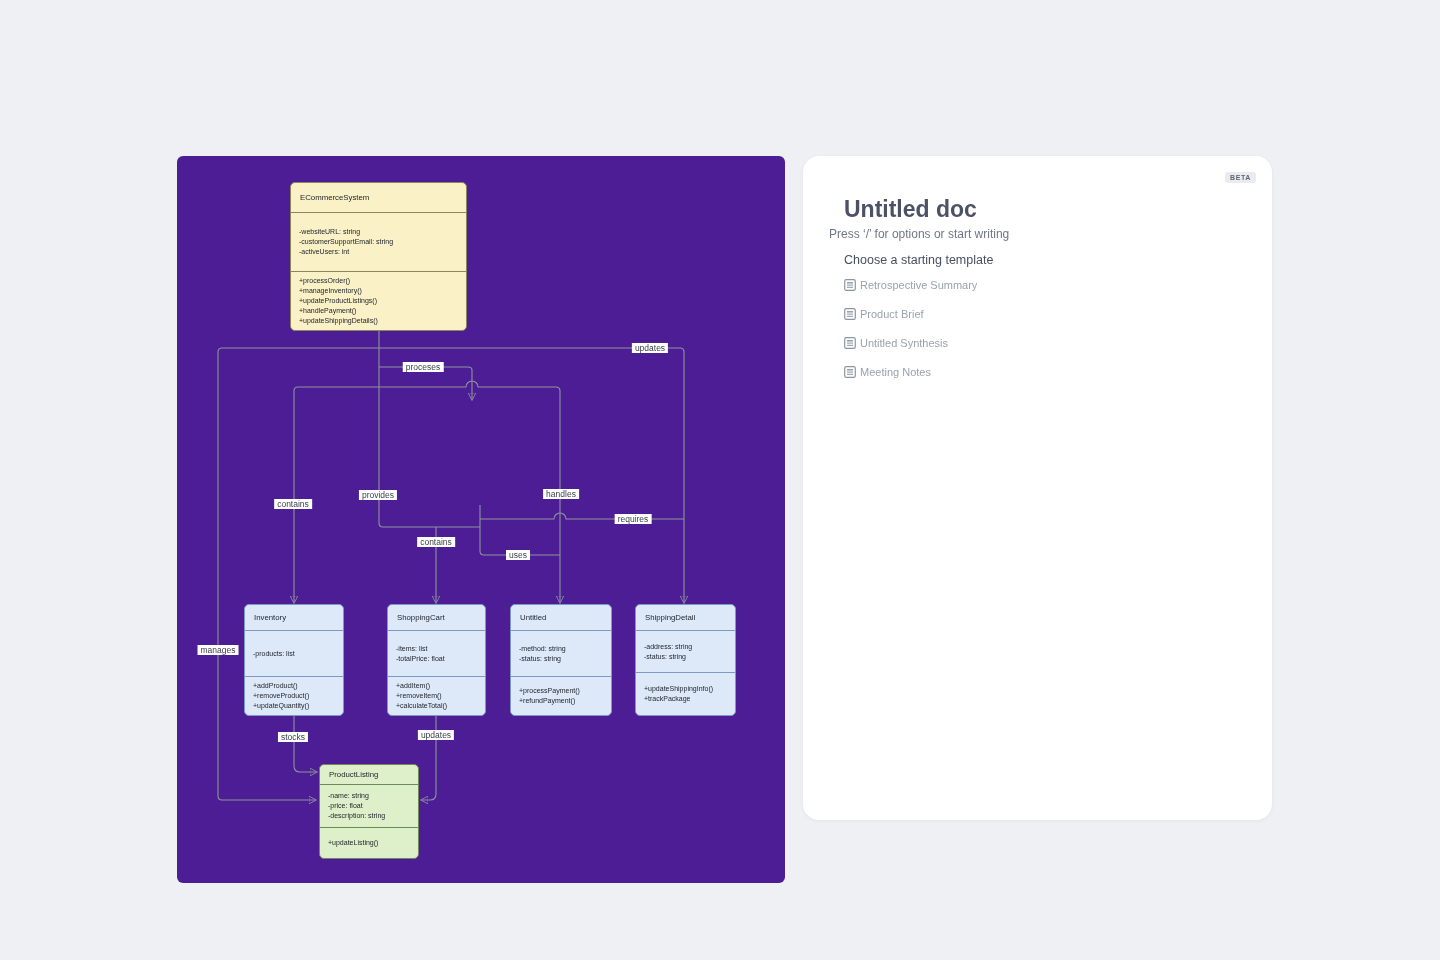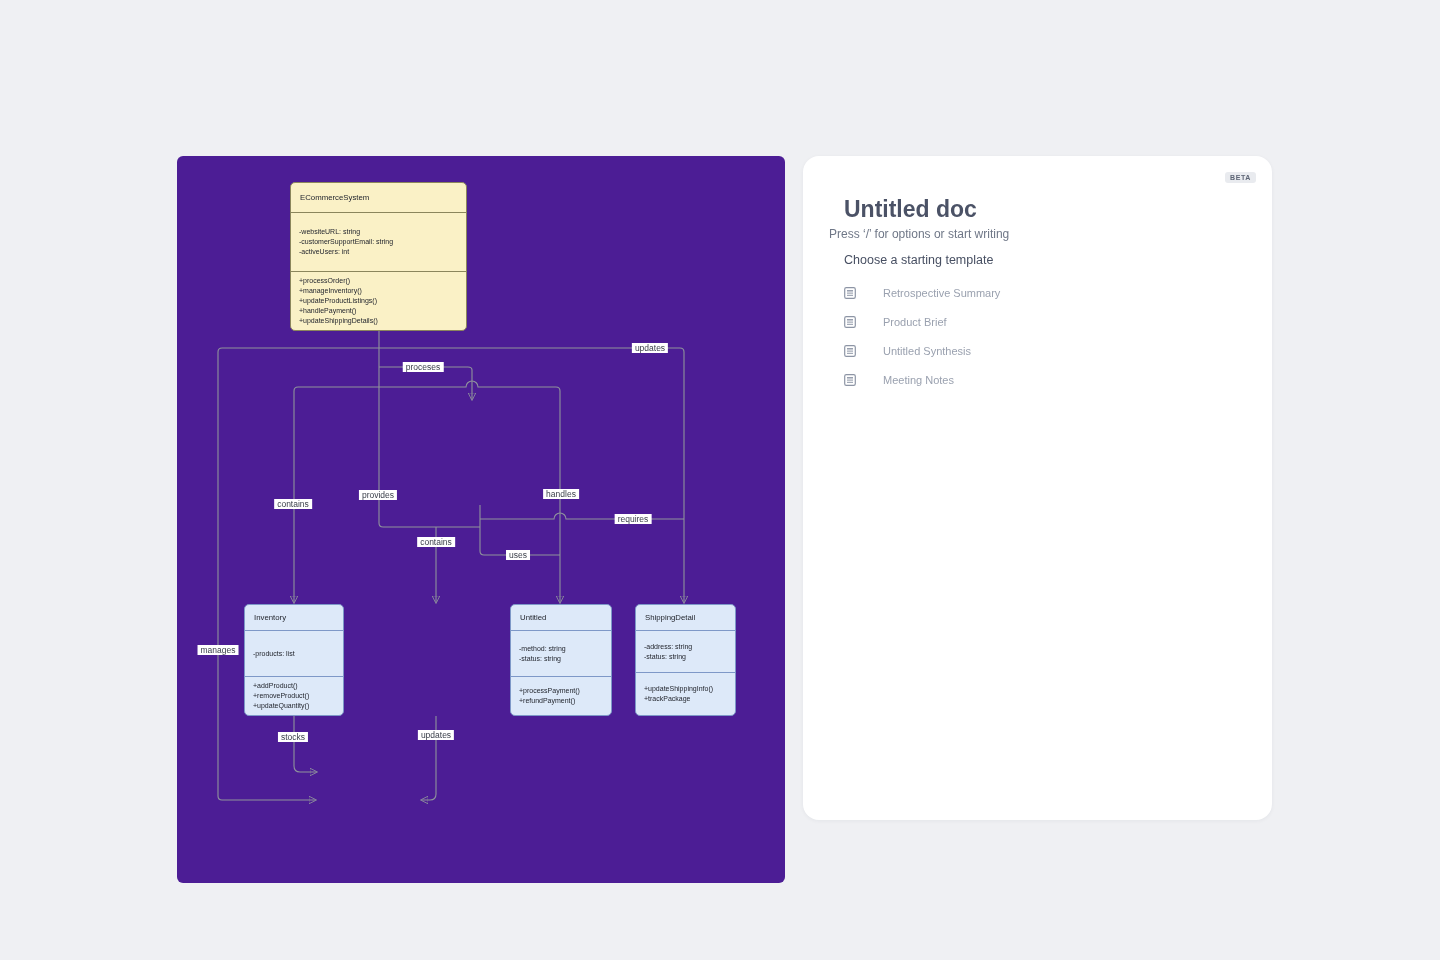--- a/index.html
+++ b/index.html
@@ -28,21 +28,21 @@
   
   .doc-card{position:absolute;left:803px;top:156px;width:469px;height:664px;
     background:#ffffff;border-radius:16px;box-shadow:0 1px 4px rgba(20,30,60,.05)}
   .beta{position:absolute;top:16px;right:16px;background:#e9ebef;color:#5d6575;
     font-size:7px;font-weight:700;letter-spacing:.6px;padding:2px 5px;border-radius:3px}
   .doc-title{position:absolute;left:41px;top:40px;margin:0;font-size:23px;
     font-weight:700;color:#4b5266}
   .doc-placeholder{position:absolute;left:26px;top:71px;font-size:12px;color:#6f7787}
   .tmpl-heading{position:absolute;left:41px;top:97px;font-size:12.5px;font-weight:400;color:#474f62}
   .tmpl-list{position:absolute;left:41px;top:114px}
-  .tmpl-item{display:flex;align-items:flex-end;gap:27px;height:29px;cursor:pointer}
+  .tmpl-item{display:flex;align-items:center;gap:4px;height:29px;cursor:pointer}
   .tmpl-item span{font-size:11px;color:#9aa1af}
   .tmpl-icon{flex:none;display:flex}
 </style>
 </head>
 <body>
 
 <div class="canvas">
 
   <svg class="edges" viewBox="0 0 608 727">
     <defs>
@@ -85,20 +85,32 @@
     <div class="uml-sec uml-attrs" style="height:46px">
       <span>-products: list</span>
     </div>
     <div class="uml-sec" style="flex:1">
       <span>+addProduct()</span>
       <span>+removeProduct()</span>
       <span>+updateQuantity()</span>
     </div>
   </div>
 
+  <div class="uml-box v-blue" style="left:210px;top:448px;width:99px;height:112px">
+    <div class="uml-title" style="height:26px">ShoppingCart</div>
+    <div class="uml-sec uml-attrs" style="height:46px">
+      <span>-items: list</span>
+      <span>-totalPrice: float</span>
+    </div>
+    <div class="uml-sec" style="flex:1">
+      <span>+addItem()</span>
+      <span>+removeItem()</span>
+      <span>+calculateTotal()</span>
+    </div>
+  </div>
 
   <div class="uml-box v-blue" style="left:333px;top:448px;width:102px;height:112px">
     <div class="uml-title" style="height:26px">Untitled</div>
     <div class="uml-sec uml-attrs" style="height:46px">
       <span>-method: string</span>
       <span>-status: string</span>
     </div>
     <div class="uml-sec" style="flex:1">
       <span>+processPayment()</span>
       <span>+refundPayment()</span>
@@ -110,20 +122,31 @@
     <div class="uml-sec uml-attrs" style="height:42px">
       <span>-address: string</span>
       <span>-status: string</span>
     </div>
     <div class="uml-sec" style="flex:1">
       <span>+updateShippingInfo()</span>
       <span>+trackPackage</span>
     </div>
   </div>
 
+  <div class="uml-box v-green" style="left:142px;top:608px;width:100px;height:95px">
+    <div class="uml-title" style="height:20px">ProductListing</div>
+    <div class="uml-sec uml-attrs" style="height:43px">
+      <span>-name: string</span>
+      <span>-price: float</span>
+      <span>-description: string</span>
+    </div>
+    <div class="uml-sec" style="flex:1">
+      <span>+updateListing()</span>
+    </div>
+  </div>
 
   <span class="elabel" style="left:246px;top:211px">proceses</span>
   <span class="elabel" style="left:473px;top:192px">updates</span>
   <span class="elabel" style="left:116px;top:348px">contains</span>
   <span class="elabel" style="left:201px;top:339px">provides</span>
   <span class="elabel" style="left:384px;top:338px">handles</span>
   <span class="elabel" style="left:456px;top:363px">requires</span>
   <span class="elabel" style="left:259px;top:386px">contains</span>
   <span class="elabel" style="left:341px;top:399px">uses</span>
   <span class="elabel" style="left:41px;top:494px">manages</span>

